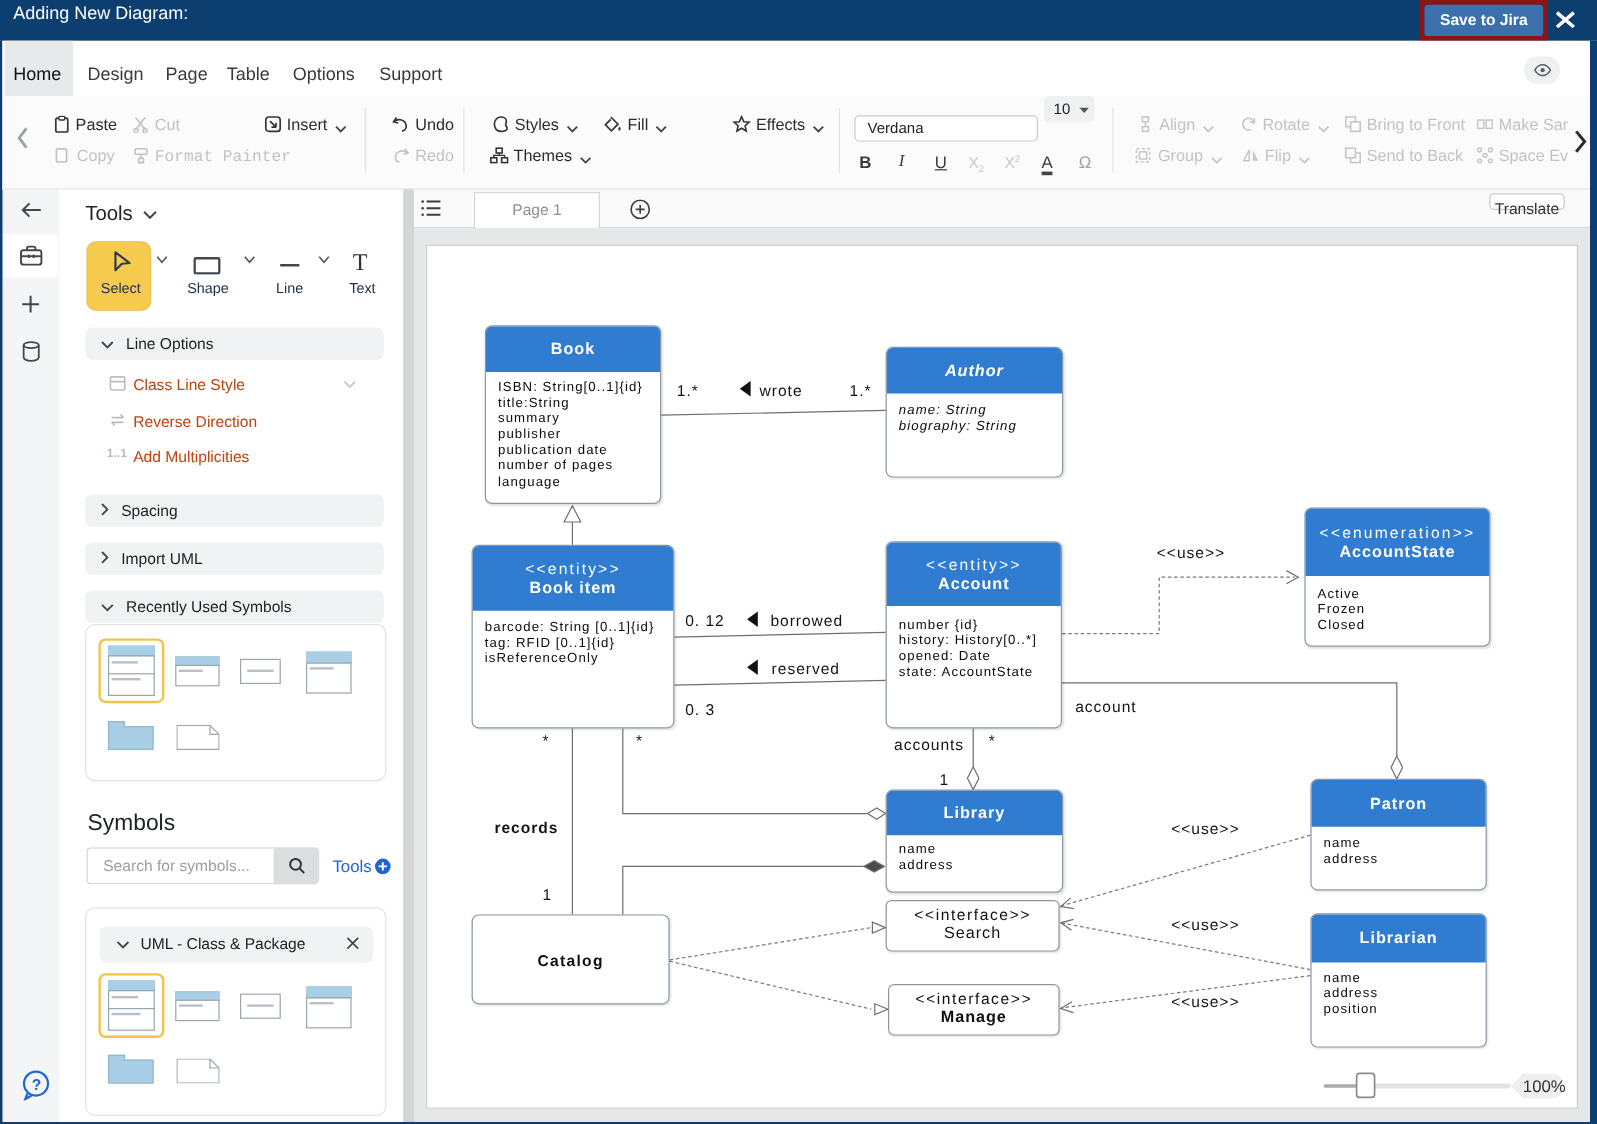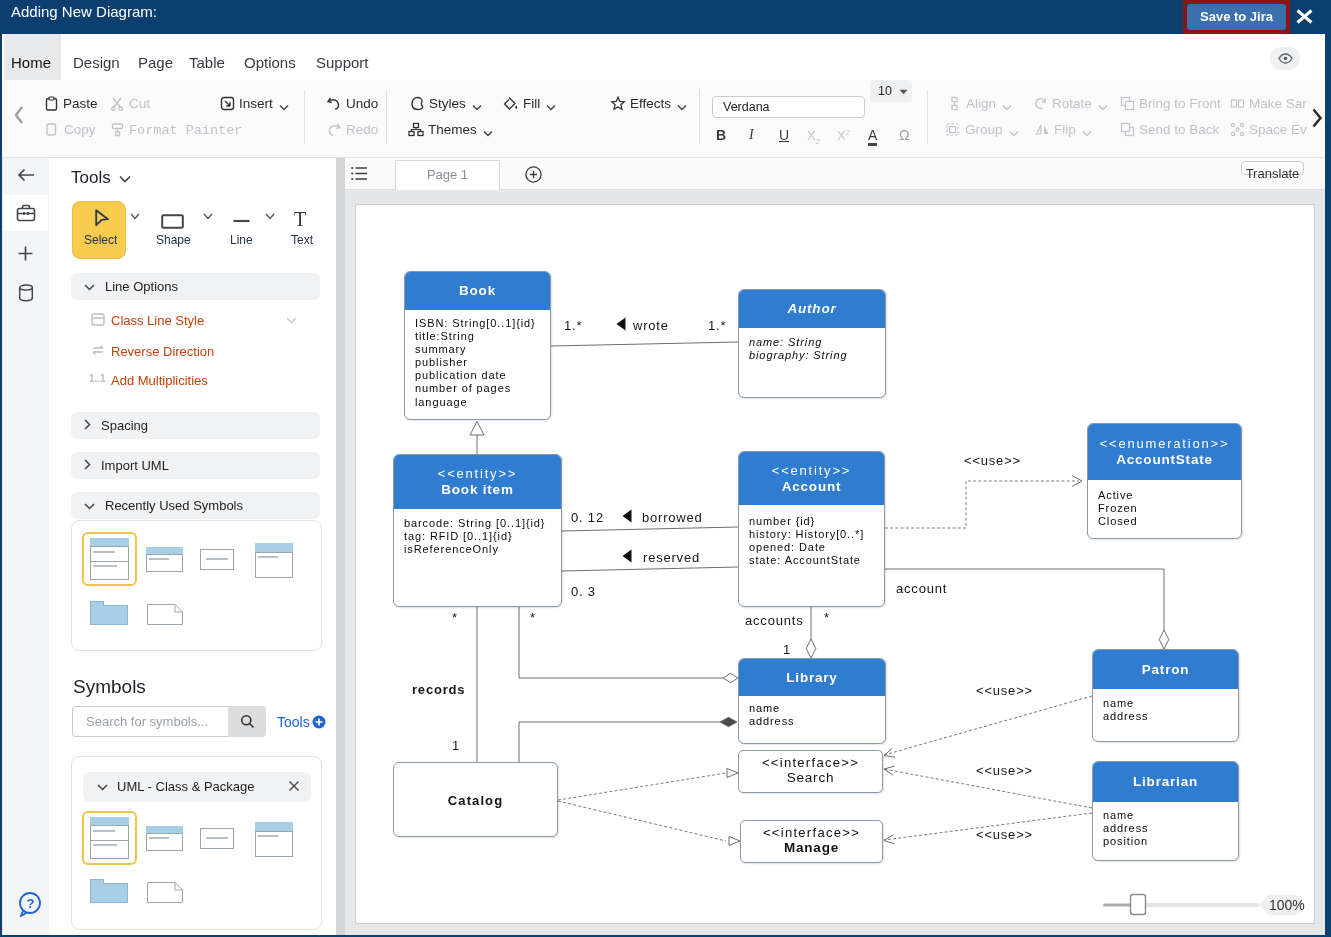--- a/index.html
+++ b/index.html
@@ -462,21 +462,21 @@
     <div class="cls" style="left:382px;top:453px;width:148px;height:86px;">
       <div class="hd" style="height:37px;line-height:37px;">Library</div>
       <div class="bd" style="left:10px;top:43px;">name
 address</div>
     </div>
     <div class="cls" style="left:736px;top:444px;width:147px;height:93px;">
       <div class="hd" style="height:39px;line-height:39px;">Patron</div>
       <div class="bd" style="left:10px;top:47px;">name
 address</div>
     </div>
-    <div class="cls" style="left:736px;top:556px;width:147px;height:100px;">
+    <div class="cls" style="left:736px;top:556px;width:147px;height:112px;">
       <div class="hd" style="height:40px;line-height:40px;">Librarian</div>
       <div class="bd" style="left:10px;top:47px;">name
 address
 position</div>
     </div>
     <div class="cls" style="left:37px;top:557px;width:165px;height:75px;">
       <div style="position:absolute;width:100%;top:30px;text-align:center;font-weight:bold;font-size:13px;letter-spacing:1.1px;color:#111;">Catalog</div>
     </div>
     <div class="cls" style="left:382px;top:545px;width:145px;height:43px;border-radius:5px;">
       <div style="position:absolute;width:100%;top:4px;text-align:center;font-size:13px;color:#111;letter-spacing:1.3px;">&lt;&lt;interface&gt;&gt;</div>

